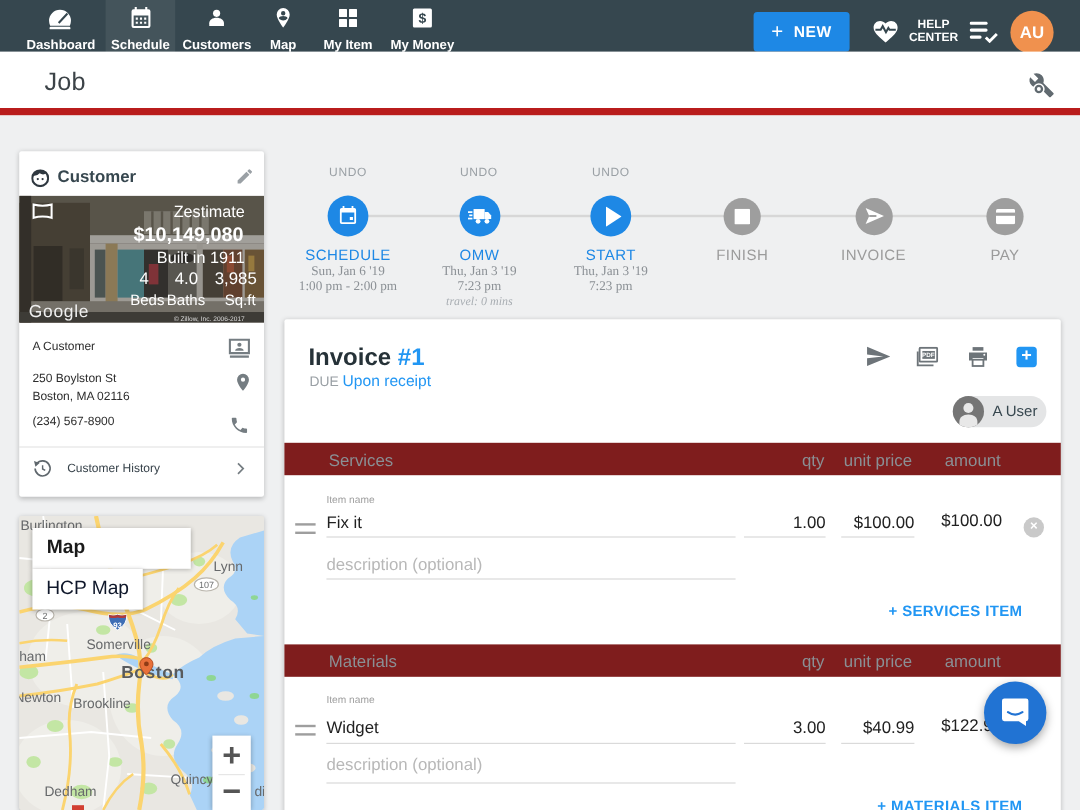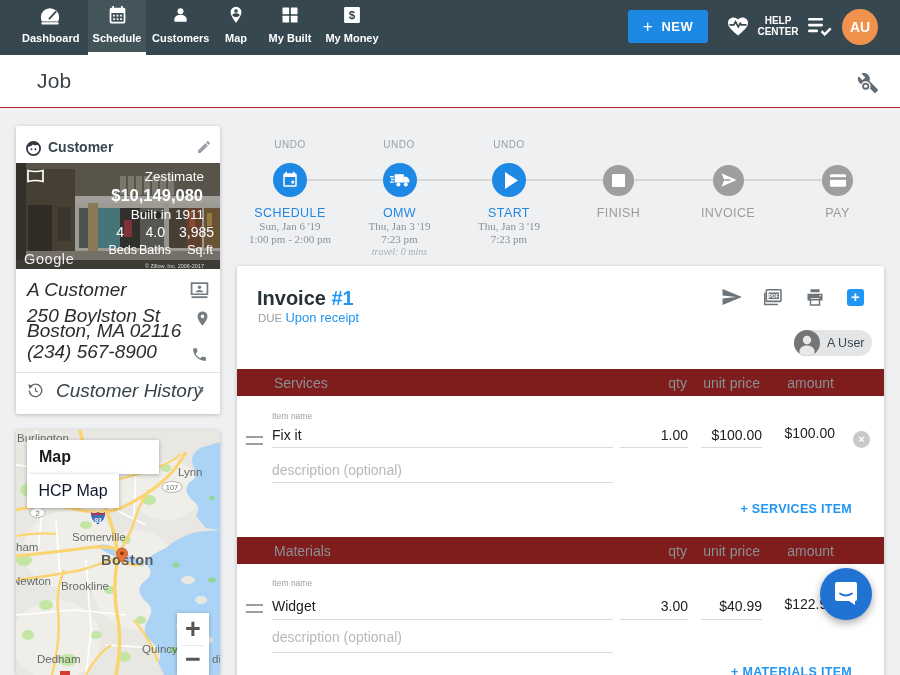--- a/index.html
+++ b/index.html
@@ -12,32 +12,32 @@
 .navitem { position:absolute; top:0; height:55px; text-align:center; color:#fff; }
 .navitem .nlabel { position:absolute; bottom:11px; left:0; right:0; font-size:11px; font-weight:bold; white-space:nowrap; }
 .navitem svg { position:absolute; top:5px; left:50%; margin-left:-10px; }
 .navsel { background:rgba(255,255,255,0.07); }
 .navsel:after { content:""; position:absolute; left:0; right:0; bottom:0; height:3px; background:#fff; }
 #newbtn { position:absolute; left:628px; top:10px; width:80px; height:33px; background:#1e88e5; border-radius:3px; color:#fff; font-size:13px; font-weight:bold; text-align:center; line-height:33px; letter-spacing:0.5px; }
 #avatar { position:absolute; left:842px; top:9px; width:36px; height:36px; border-radius:50%; background:#f0914e; color:#fff; font-size:14px; font-weight:bold; text-align:center; line-height:36px; }
 #helpcenter { position:absolute; left:752px; top:15px; width:52px; color:#fff; font-size:10px; font-weight:bold; text-align:center; line-height:11px; }
 
 
-#jobbar { position:absolute; left:0; top:55px; width:900px; height:53px; background:#fff; border-bottom:1px solid #b91c1c; }
+#jobbar { position:absolute; left:0; top:43px; width:900px; height:53px; background:#fff; border-bottom:6px solid #b91c1c; }
 #jobbar h1 { position:absolute; left:37px; top:14px; font-size:21px; font-weight:500; color:#3c4348; letter-spacing:0.2px; }
 
 
 .card { position:absolute; background:#fff; border-radius:2px; box-shadow:0 1px 4px rgba(0,0,0,0.22); }
 
 
 #custcard { left:16px; top:126px; width:204px; height:288px; }
 .custhead { position:absolute; left:0; top:0; width:100%; height:37px; }
 .custhead .t { position:absolute; left:32px; top:13px; font-size:14px; font-weight:bold; color:#37474f; }
 #photo { position:absolute; left:0; top:37px; width:204px; height:106px; overflow:hidden; }
-.crow { position:absolute; left:11px; font-size:19px; color:#2d2d2d; line-height:14.5px;font-style:italic; }
+.crow { position:absolute; left:11px; font-size:10px; color:#2d2d2d; line-height:14.5px; }
 
 
 #mapcard { left:16px; top:430px; width:204px; height:245px; overflow:hidden; border-radius:2px; box-shadow:0 1px 4px rgba(0,0,0,0.22); position:absolute; background:#e9e8e3; }
 
 
 .undo { position:absolute; top:139px; width:60px; margin-left:-30px; text-align:center; font-size:10px; color:#9aa0a5; letter-spacing:0.5px; }
 #stepline { position:absolute; left:290px; top:179px; width:548px; height:1.5px; background:#d7d7d7; }
 .stepc { position:absolute; top:163px; width:34px; height:34px; margin-left:-17px; border-radius:50%; }
 .stepc.blue { background:#1e88e5; }
 .stepc.gray { background:#9e9e9e; width:31px; height:31px; margin-left:-15.5px; top:164.5px; }
@@ -89,21 +89,21 @@
         </svg>
       <div class="nlabel">Map</div>
     </div>
     <div class="navitem" style="left:266px;width:48px;">
       <svg width="20" height="20" viewBox="0 0 24 24" fill="#fff">
           <rect x="3" y="3" width="8" height="8" rx="0.5"></rect>
           <rect x="13" y="3" width="8" height="8" rx="0.5"></rect>
           <rect x="3" y="13" width="8" height="8" rx="0.5"></rect>
           <rect x="13" y="13" width="8" height="8" rx="0.5"></rect>
         </svg>
-      <div class="nlabel">My Built</div>
+      <div class="nlabel">My Item</div>
     </div>
     <div class="navitem" style="left:322px;width:60px;">
       <svg width="20" height="20" viewBox="0 0 24 24">
           <rect x="2.5" y="2.5" width="19" height="19" rx="1.5" fill="#fff"></rect>
           <text x="12" y="17.2" font-size="14" font-weight="bold" fill="#36474f" text-anchor="middle" font-family="Liberation Sans, sans-serif">$</text>
         </svg>
       <div class="nlabel">My Money</div>
     </div>
     <div id="newbtn"><span style="font-size:17px;font-weight:400;vertical-align:-1px;">+</span>&nbsp;&nbsp;NEW</div>
     <svg class="abs" style="left:726px;top:15px;" width="24" height="22" viewBox="0 0 24 22" fill="#fff">

